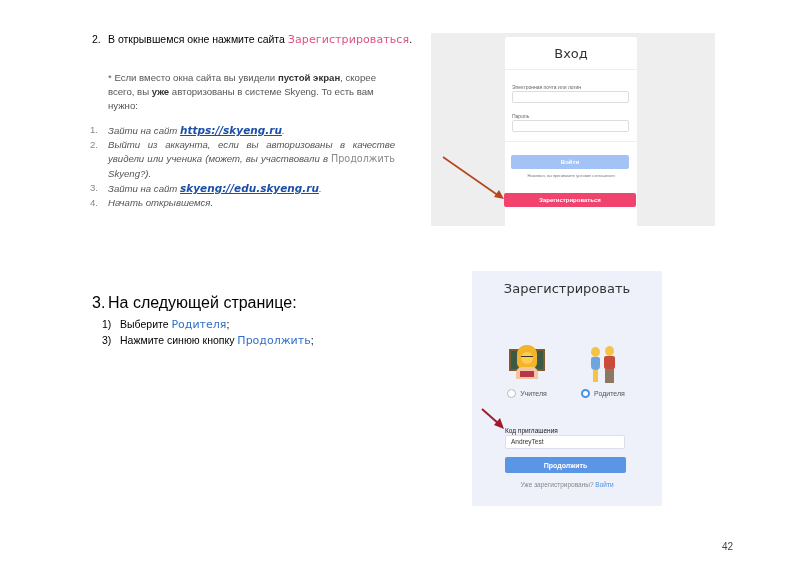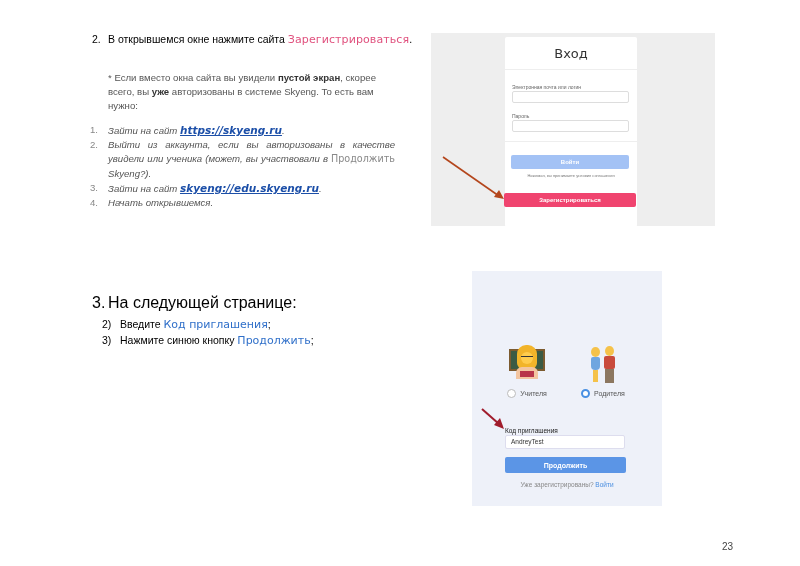--- a/index.html
+++ b/index.html
@@ -118,25 +118,26 @@
     <div class="btn-in">Войти</div>
     <div class="terms">Нажимая, вы принимаете условия соглашения</div>
   </div>
   <div class="btn-reg">Зарегистрироваться</div>
 </div>
 
 <div class="abs step3">
   <span class="num">3.</span><span>На следующей странице:</span>
 </div>
 <ol class="abs list3">
-  <li><span class="n">2)</span><span>Введите </span><span class="blue-fancy">Код приглашения</span><span>;</span></li>
+  <li><span class="n">1)</span><span>Выберите </span><span class="blue-fancy">Родителя</span><span>;</span></li>
   <li><span class="n">3)</span><span>Нажмите синюю кнопку </span><span class="blue-fancy">Продолжить</span><span>;</span></li>
 </ol>
 
 <div class="abs reg-shot">
+  <div class="reg-title">Зарегистрировать</div>
 
   <div class="role role-teacher">
     <div class="teacher-emoji">
       <div class="board"></div>
       <div class="face"></div>
       <div class="face-in"></div>
       <div class="glasses"></div>
       <div class="body-t"></div>
       <div class="book"></div>
     </div>
@@ -173,13 +174,13 @@
   <g>
     <line x1="443" y1="157" x2="499" y2="196" stroke="#b4461c" stroke-width="1.6"></line>
     <polygon points="504,199 494,197 499,190" fill="#b4461c"></polygon>
   </g>
   <g>
     <line x1="482" y1="409" x2="499" y2="424" stroke="#a01c2c" stroke-width="2"></line>
     <polygon points="504,429 494,425 500,418" fill="#a01c2c"></polygon>
   </g>
 </svg>
 
-<div class="abs page-num">23</div>
+<div class="abs page-num">42</div>
 
 </body></html>

